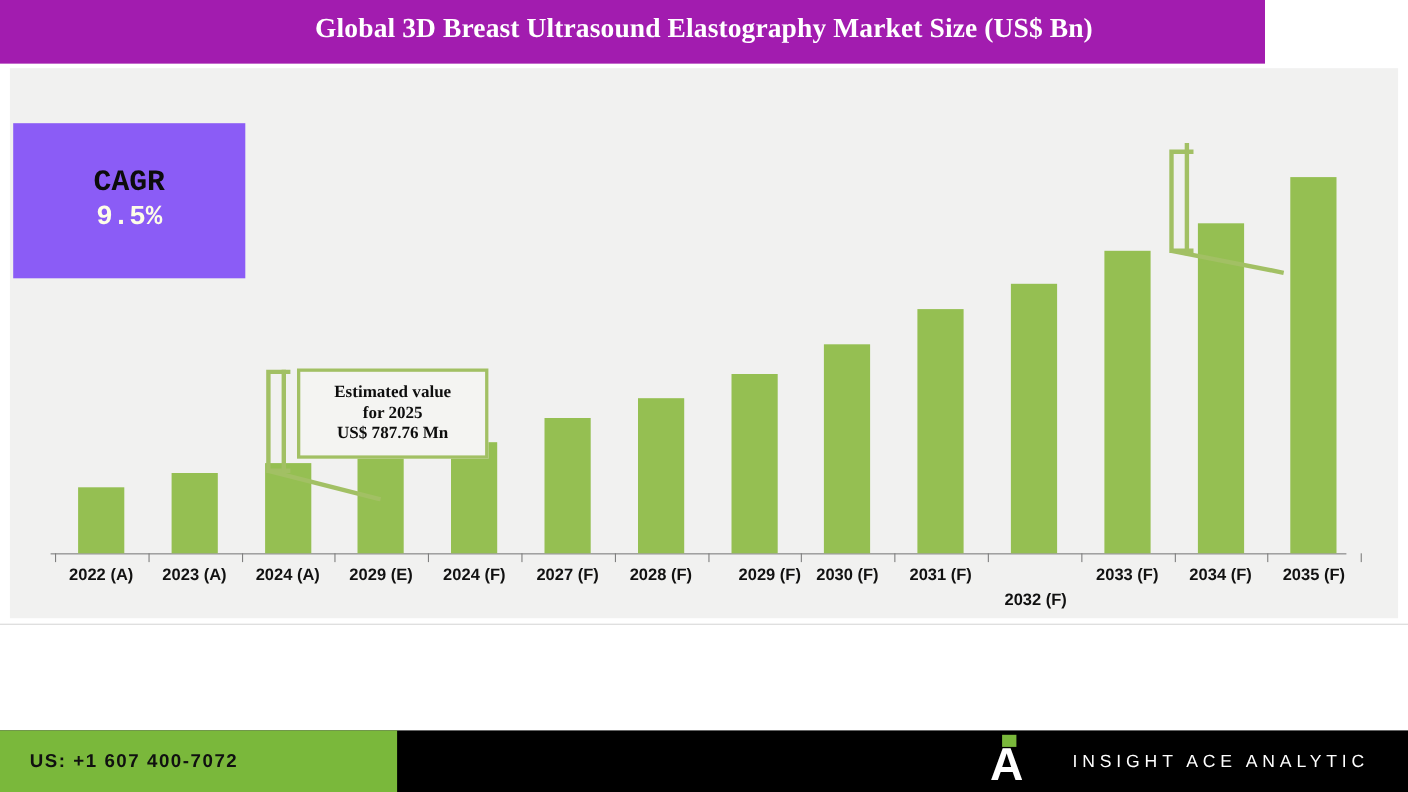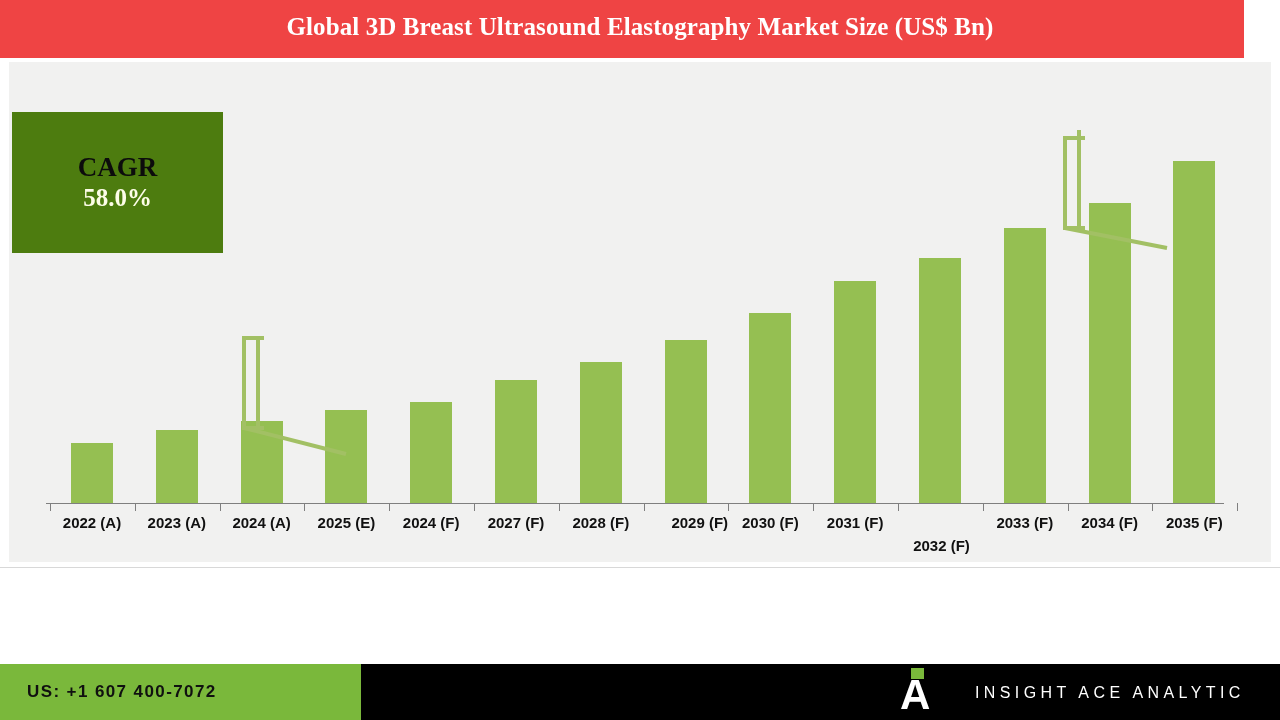--- a/index.html
+++ b/index.html
@@ -8,22 +8,22 @@
     font-family: "Liberation Sans", sans-serif;
     background: #ffffff;
     overflow: hidden;
     position: relative;
   }
 
   
   #title-bar {
     position: absolute;
     left: 0; top: 0;
-    width: 1244px; height: 58px;
-    background: #ef4444;
+    width: 1150px; height: 58px;
+    background: #a21caf;
   }
   #title-text {
     position: absolute;
     left: 0; top: 13px;
     width: 1280px;
     text-align: center;
     color: #ffffff;
     font-family: "Liberation Serif", serif;
     font-weight: bold;
     font-size: 25px;
@@ -76,26 +76,26 @@
     font-size: 15px;
     color: #111111;
     white-space: nowrap;
   }
 
   
   #cagr-box {
     position: absolute;
     left: 12px; top: 54px;
     width: 211px; height: 141px;
-    background: #4d7c0f;
+    background: #8b5cf6;
     display: flex;
     flex-direction: column;
     align-items: center;
     justify-content: center;
-    font-family: Liberation Serif, serif;
+    font-family: Liberation Mono, monospace;
   }
   #cagr-title { font-size: 27px; font-weight: bold; color: #0c0c0c; line-height: 1.12; }
   #cagr-period { font-size: 27px; font-weight: bold; color: #0c0c0c; line-height: 1.12; }
   #cagr-value { font-size: 25px; font-weight: bold; color: #fdfde8; line-height: 1.2; margin-top: 1px; }
 
   
   .callout-box {
     position: absolute;
     background: #f4f4f2;
     border: 3px solid #a2c064;
@@ -224,45 +224,50 @@
       <div class="bar" title="2031 (F): 1215 US$ Mn" style="left: 834.2px; top: 223px; width: 42px; height: 222px;"></div>
       <div class="bar" title="2032 (F): 1330 US$ Mn" style="left: 919px; top: 200px; width: 42px; height: 245px;"></div>
       <div class="bar" title="2033 (F): 1450 US$ Mn" style="left: 1003.8px; top: 170px; width: 42px; height: 275px;"></div>
       <div class="bar" title="2034 (F): 1575 US$ Mn" style="left: 1088.6px; top: 145px; width: 42px; height: 300px;"></div>
       <div class="bar" title="2035 (F): 1896.42 US$ Mn" style="left: 1173.4px; top: 103px; width: 42px; height: 342px;"></div>
     </div>
   <div id="xlabels">
       <div class="xlabel" style="left: 49.5px;">2022 (A)</div>
       <div class="xlabel" style="left: 134.3px;">2023 (A)</div>
       <div class="xlabel" style="left: 219.1px;">2024 (A)</div>
-      <div class="xlabel" style="left: 303.9px;">2025 (E)</div>
+      <div class="xlabel" style="left: 303.9px;">2029 (E)</div>
       <div class="xlabel" style="left: 388.7px;">2024 (F)</div>
       <div class="xlabel" style="left: 473.5px;">2027 (F)</div>
       <div class="xlabel" style="left: 558.3px;">2028 (F)</div>
       <div class="xlabel" style="left: 643.1px; text-align: right;">2029 (F)</div>
       <div class="xlabel" style="left: 727.9px;">2030 (F)</div>
       <div class="xlabel" style="left: 812.7px;">2031 (F)</div>
       <div class="xlabel" style="left: 899px; margin-top: 23px;">2032 (F)</div>
       <div class="xlabel" style="left: 982.3px;">2033 (F)</div>
       <div class="xlabel" style="left: 1067.1px; text-align: center;">2034 (F)</div>
       <div class="xlabel" style="left: 1151.9px;">2035 (F)</div>
     </div>
 
   <div id="cagr-box">
     <div id="cagr-title">CAGR</div>
-    <div id="cagr-value">58.0%</div>
+    <div id="cagr-value">9.5%</div>
   </div>
 
   <div class="leader" style="left:238px; top:278px;">
     <svg width="130" height="120" viewBox="0 0 130 120">
       <path d="M26 2 L6 2 L6 92 L26 92" fill="none" stroke="#a2c064" stroke-width="4"></path>
       <path d="M20 0 L20 96" fill="none" stroke="#a2c064" stroke-width="4"></path>
       <path d="M6 92 L108 118" fill="none" stroke="#a2c064" stroke-width="4"></path>
     </svg>
   </div>
+  <div class="callout-box" id="callout-2025">
+    <div>Estimated value</div>
+    <div>for 2025</div>
+    <div>US$ 787.76 Mn</div>
+  </div>
 
   <div class="leader" style="left:1055px; top:72px;">
     <svg width="130" height="120" viewBox="0 0 130 120">
       <path d="M30 8 L10 8 L10 98 L30 98" fill="none" stroke="#a2c064" stroke-width="4"></path>
       <path d="M24 0 L24 102" fill="none" stroke="#a2c064" stroke-width="4"></path>
       <path d="M10 98 L112 118" fill="none" stroke="#a2c064" stroke-width="4"></path>
     </svg>
   </div>
 </div>
 

